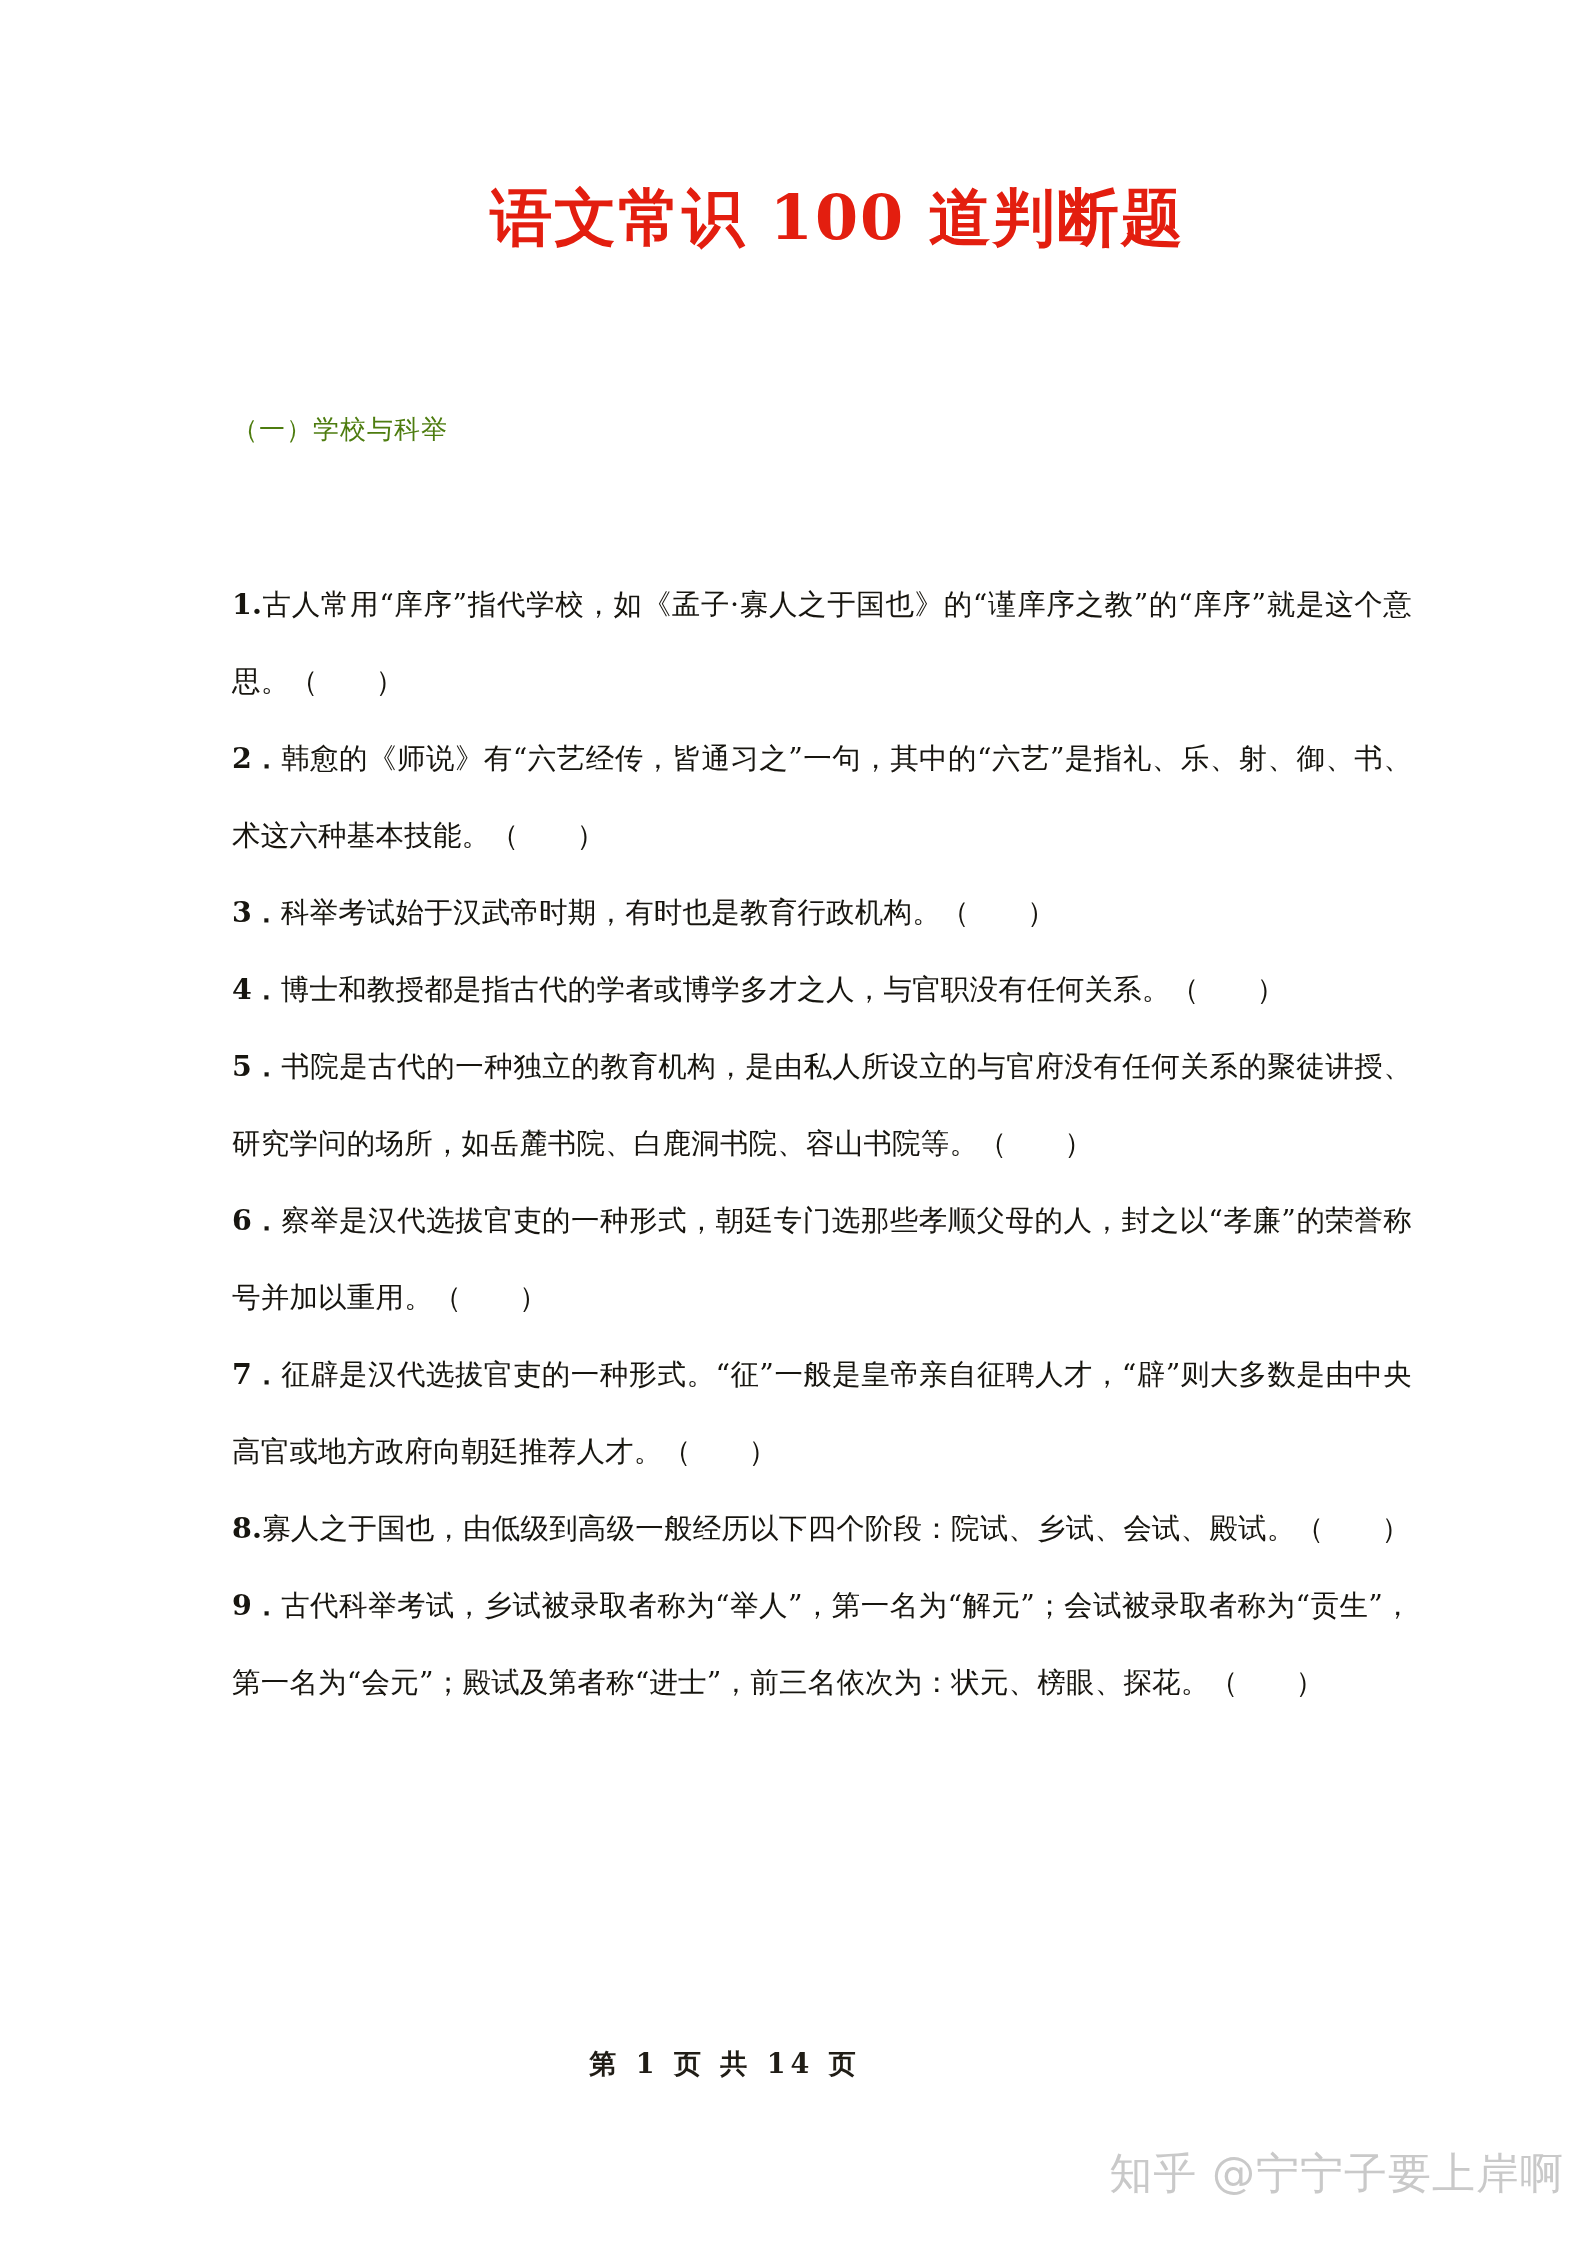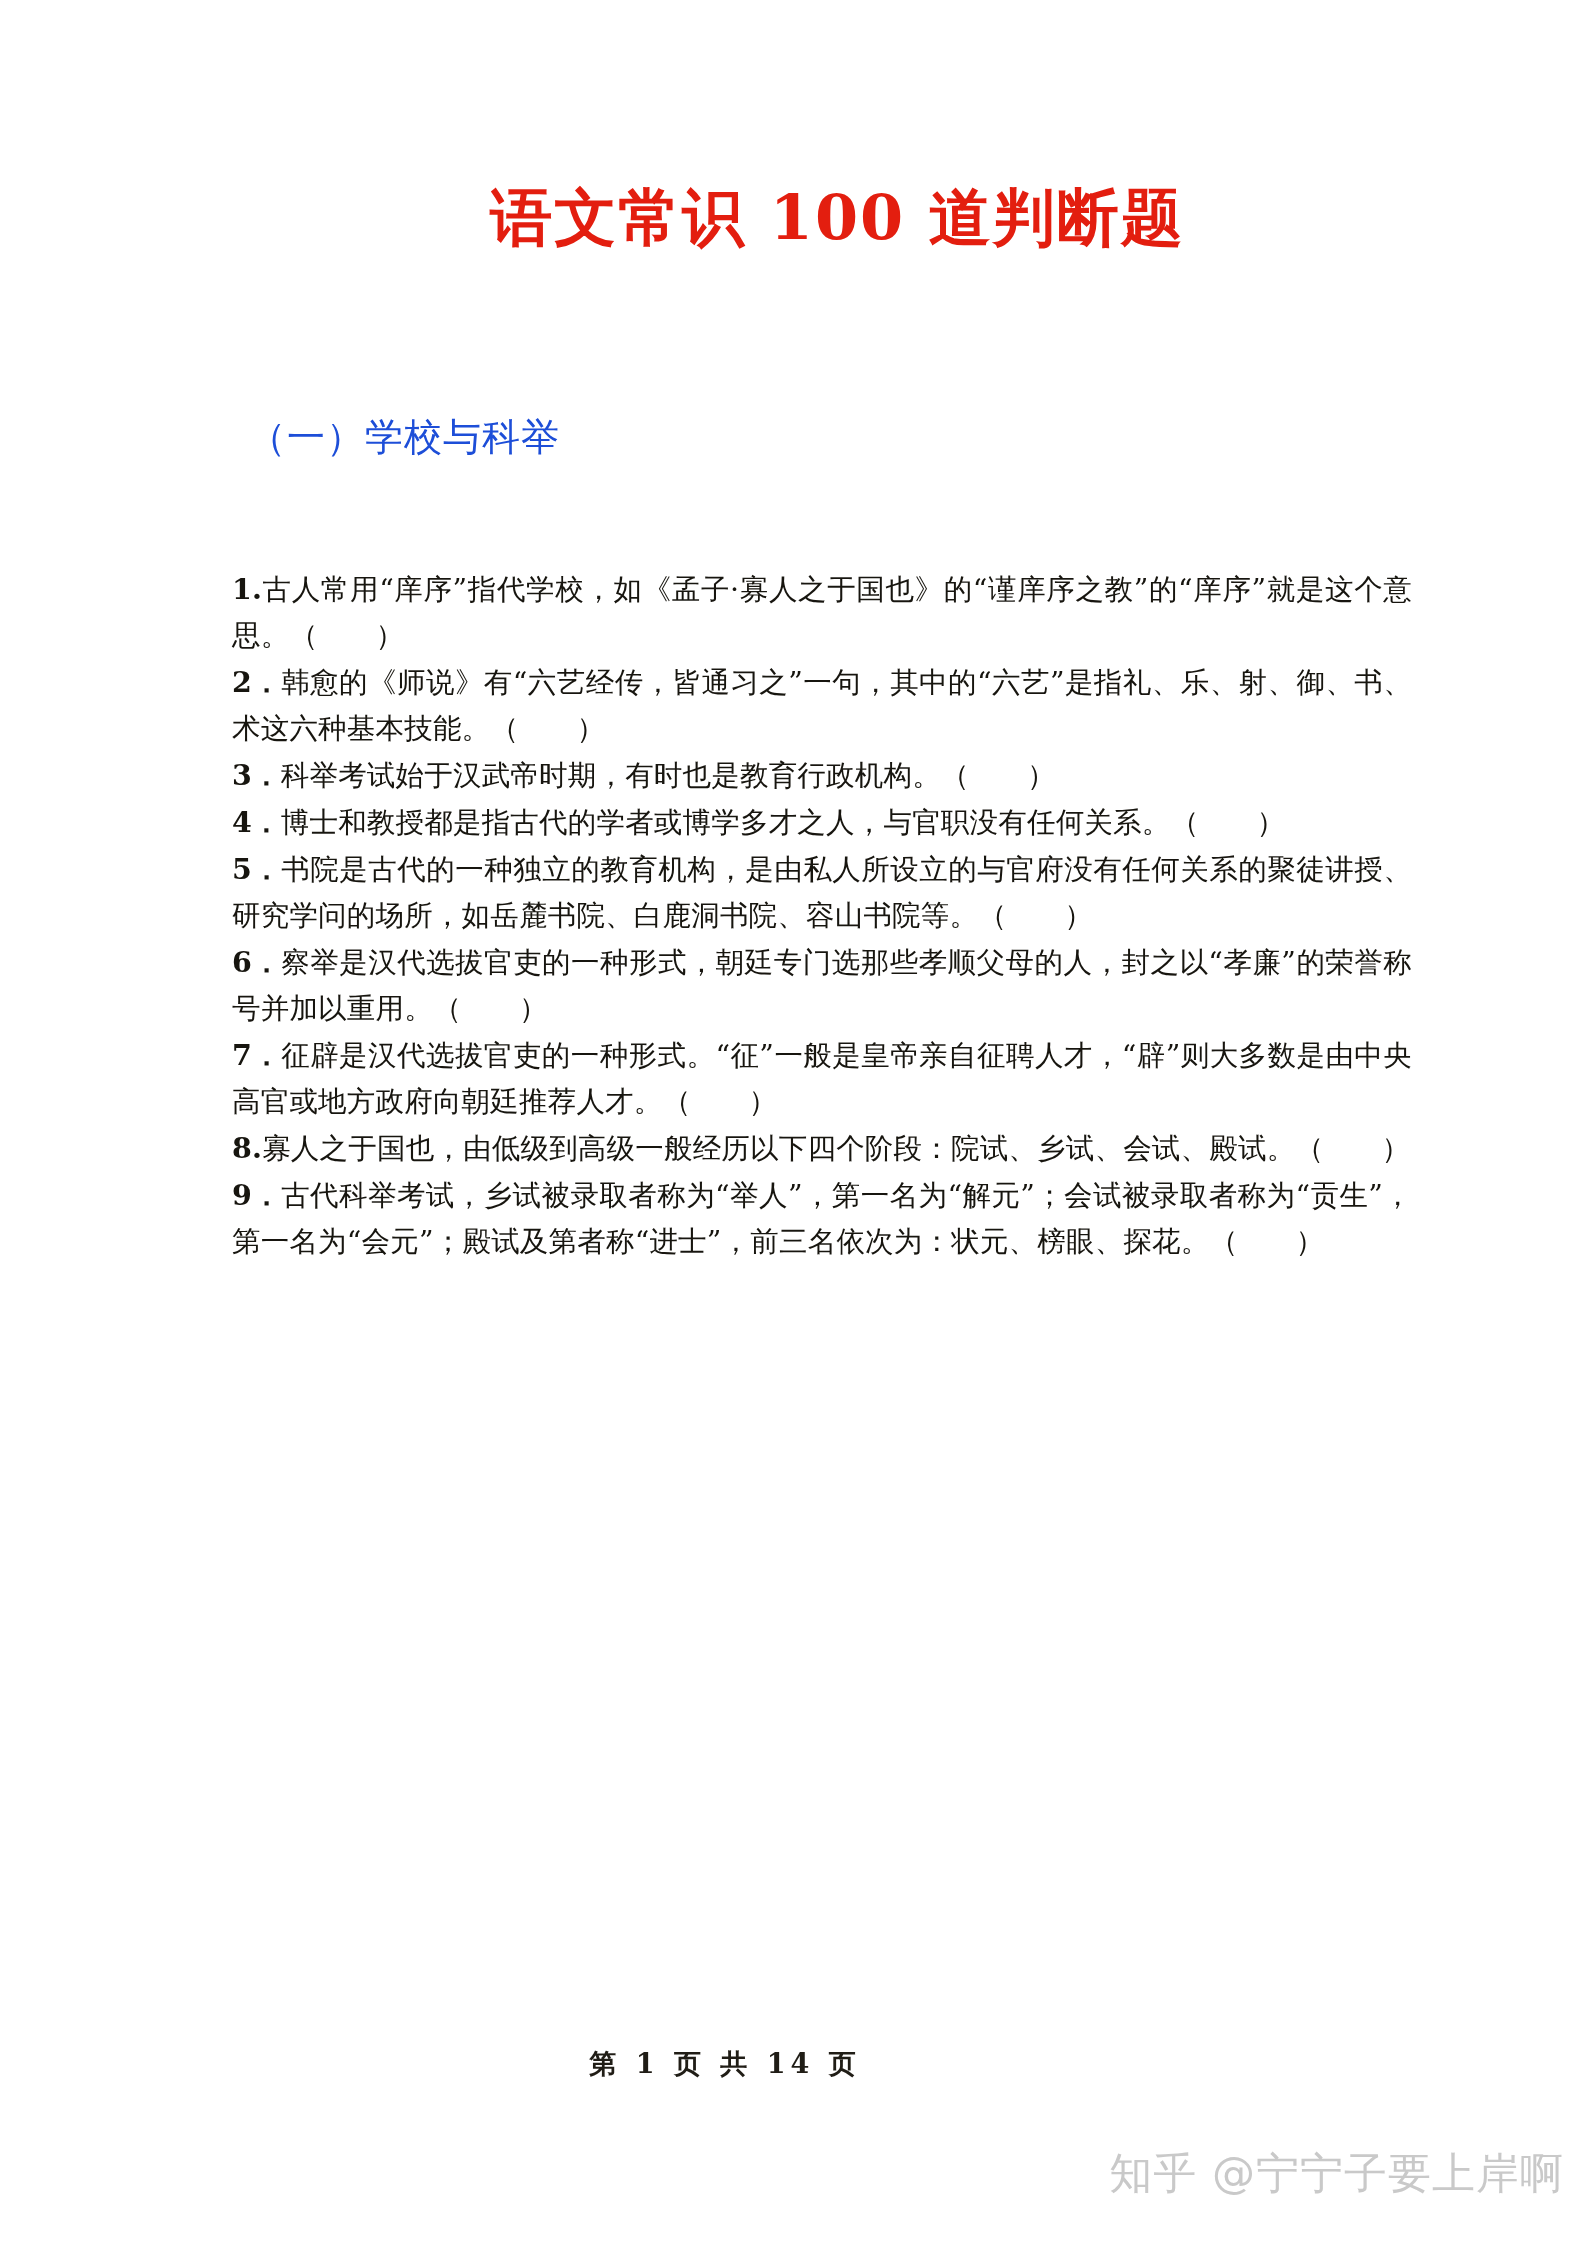--- a/index.html
+++ b/index.html
@@ -36,41 +36,41 @@
     font-size: 62px;
     letter-spacing: 2px;
     line-height: 1.15;
     margin-left: 44px;
   }
 
   
   .section-heading {
     position: absolute;
     top: 412px;
-    left: 248px;
-    color: #1d4ed8;
+    left: 232px;
+    color: #4d7c0f;
     font-family: "DejaVu Serif", "Liberation Serif", serif;
     font-weight: normal;
-    font-size: 38px;
+    font-size: 26px;
     letter-spacing: 1px;
   }
 
   
   .question-list {
     position: absolute;
     top: 566px;
     left: 232px;
     width: 1180px;
   }
   .question {
     margin: 0 0 0 0;
     color: #17150f;
     font-family: "DejaVu Serif", "Liberation Serif", serif;
     font-size: 28.5px;
-    line-height: 46px;
+    line-height: 77px;
     letter-spacing: 0.2px;
     text-align: justify;
     text-justify: inter-character;
     white-space: normal;
     word-break: break-all;
   }
   .question .qnum {
     font-weight: bold;
   }
 

